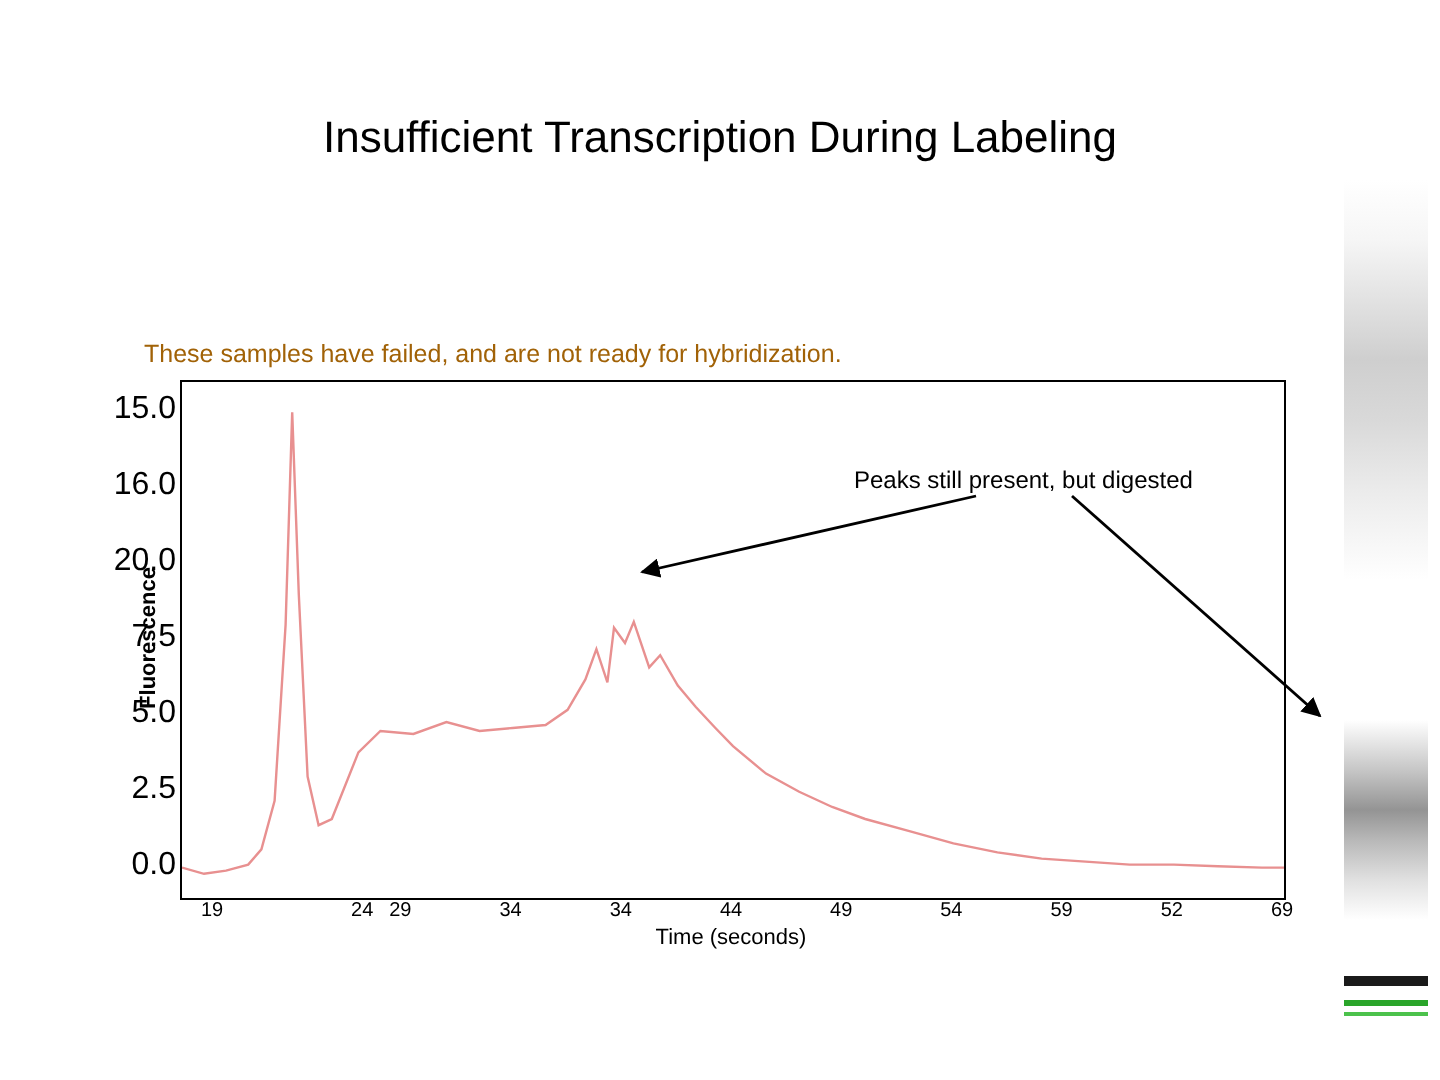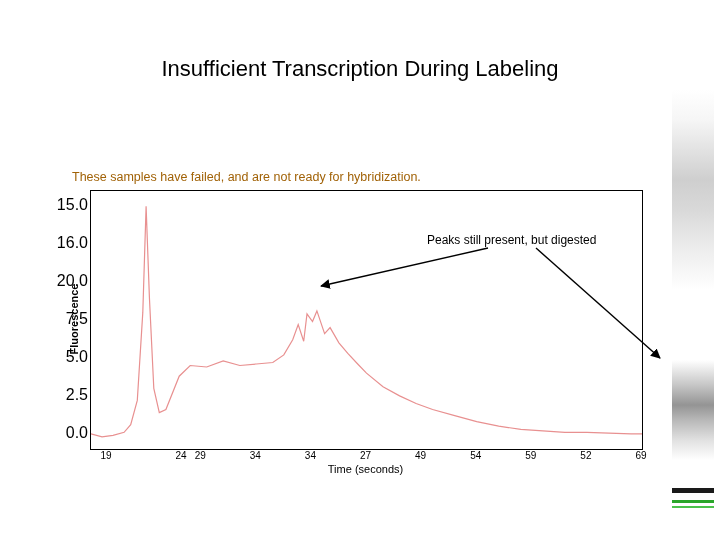--- a/index.html
+++ b/index.html
@@ -196,21 +196,21 @@
         <polyline id="trace-line" class="trace" points="0.0,242.8 11.0,245.9 22.0,244.3 33.1,241.3 39.7,233.7 46.3,209.4 51.8,121.4 55.1,15.2 58.4,106.2 62.8,197.3 68.3,221.6 74.9,218.5 88.2,185.2 99.2,174.5 115.7,176.0 132.2,170.0 148.8,174.5 165.3,173.0 181.8,171.5 192.8,163.9 201.7,148.7 207.2,133.6 212.7,150.2 216.0,122.9 221.5,130.5 225.9,119.9 233.6,142.7 239.1,136.6 247.9,151.8 256.8,162.4 266.7,173.0 275.5,182.1 292.0,195.8 308.6,204.9 325.1,212.5 341.6,218.5 363.7,224.6 385.7,230.7 407.7,235.2 429.8,238.3 451.8,239.8 473.9,241.3 495.9,241.3 517.9,242.1 540.0,242.8 551.0,242.8"></polyline>
       </svg>
     </div>
     <div class="x-axis" id="x-axis">
       <div class="x-label">Time (seconds)</div>
     <div class="x-tick" style="left: 0px; margin-left: 16px;">19</div>
         <div class="x-tick" style="left: 55.1px; margin-left: 36px;">24</div>
         <div class="x-tick" style="left: 110.2px;">29</div>
         <div class="x-tick" style="left: 165.3px;">34</div>
         <div class="x-tick" style="left: 220.4px;">34</div>
-        <div class="x-tick" style="left: 275.5px;">27</div>
+        <div class="x-tick" style="left: 275.5px;">44</div>
         <div class="x-tick" style="left: 330.6px;">49</div>
         <div class="x-tick" style="left: 385.7px;">54</div>
         <div class="x-tick" style="left: 440.8px; text-align: center;">59</div>
         <div class="x-tick" style="left: 495.9px;">52</div>
         <div class="x-tick" style="left: 551px;">69</div>
       </div>
   </div>
 
   <svg class="arrows" viewBox="0 0 720 540">
     <defs>

